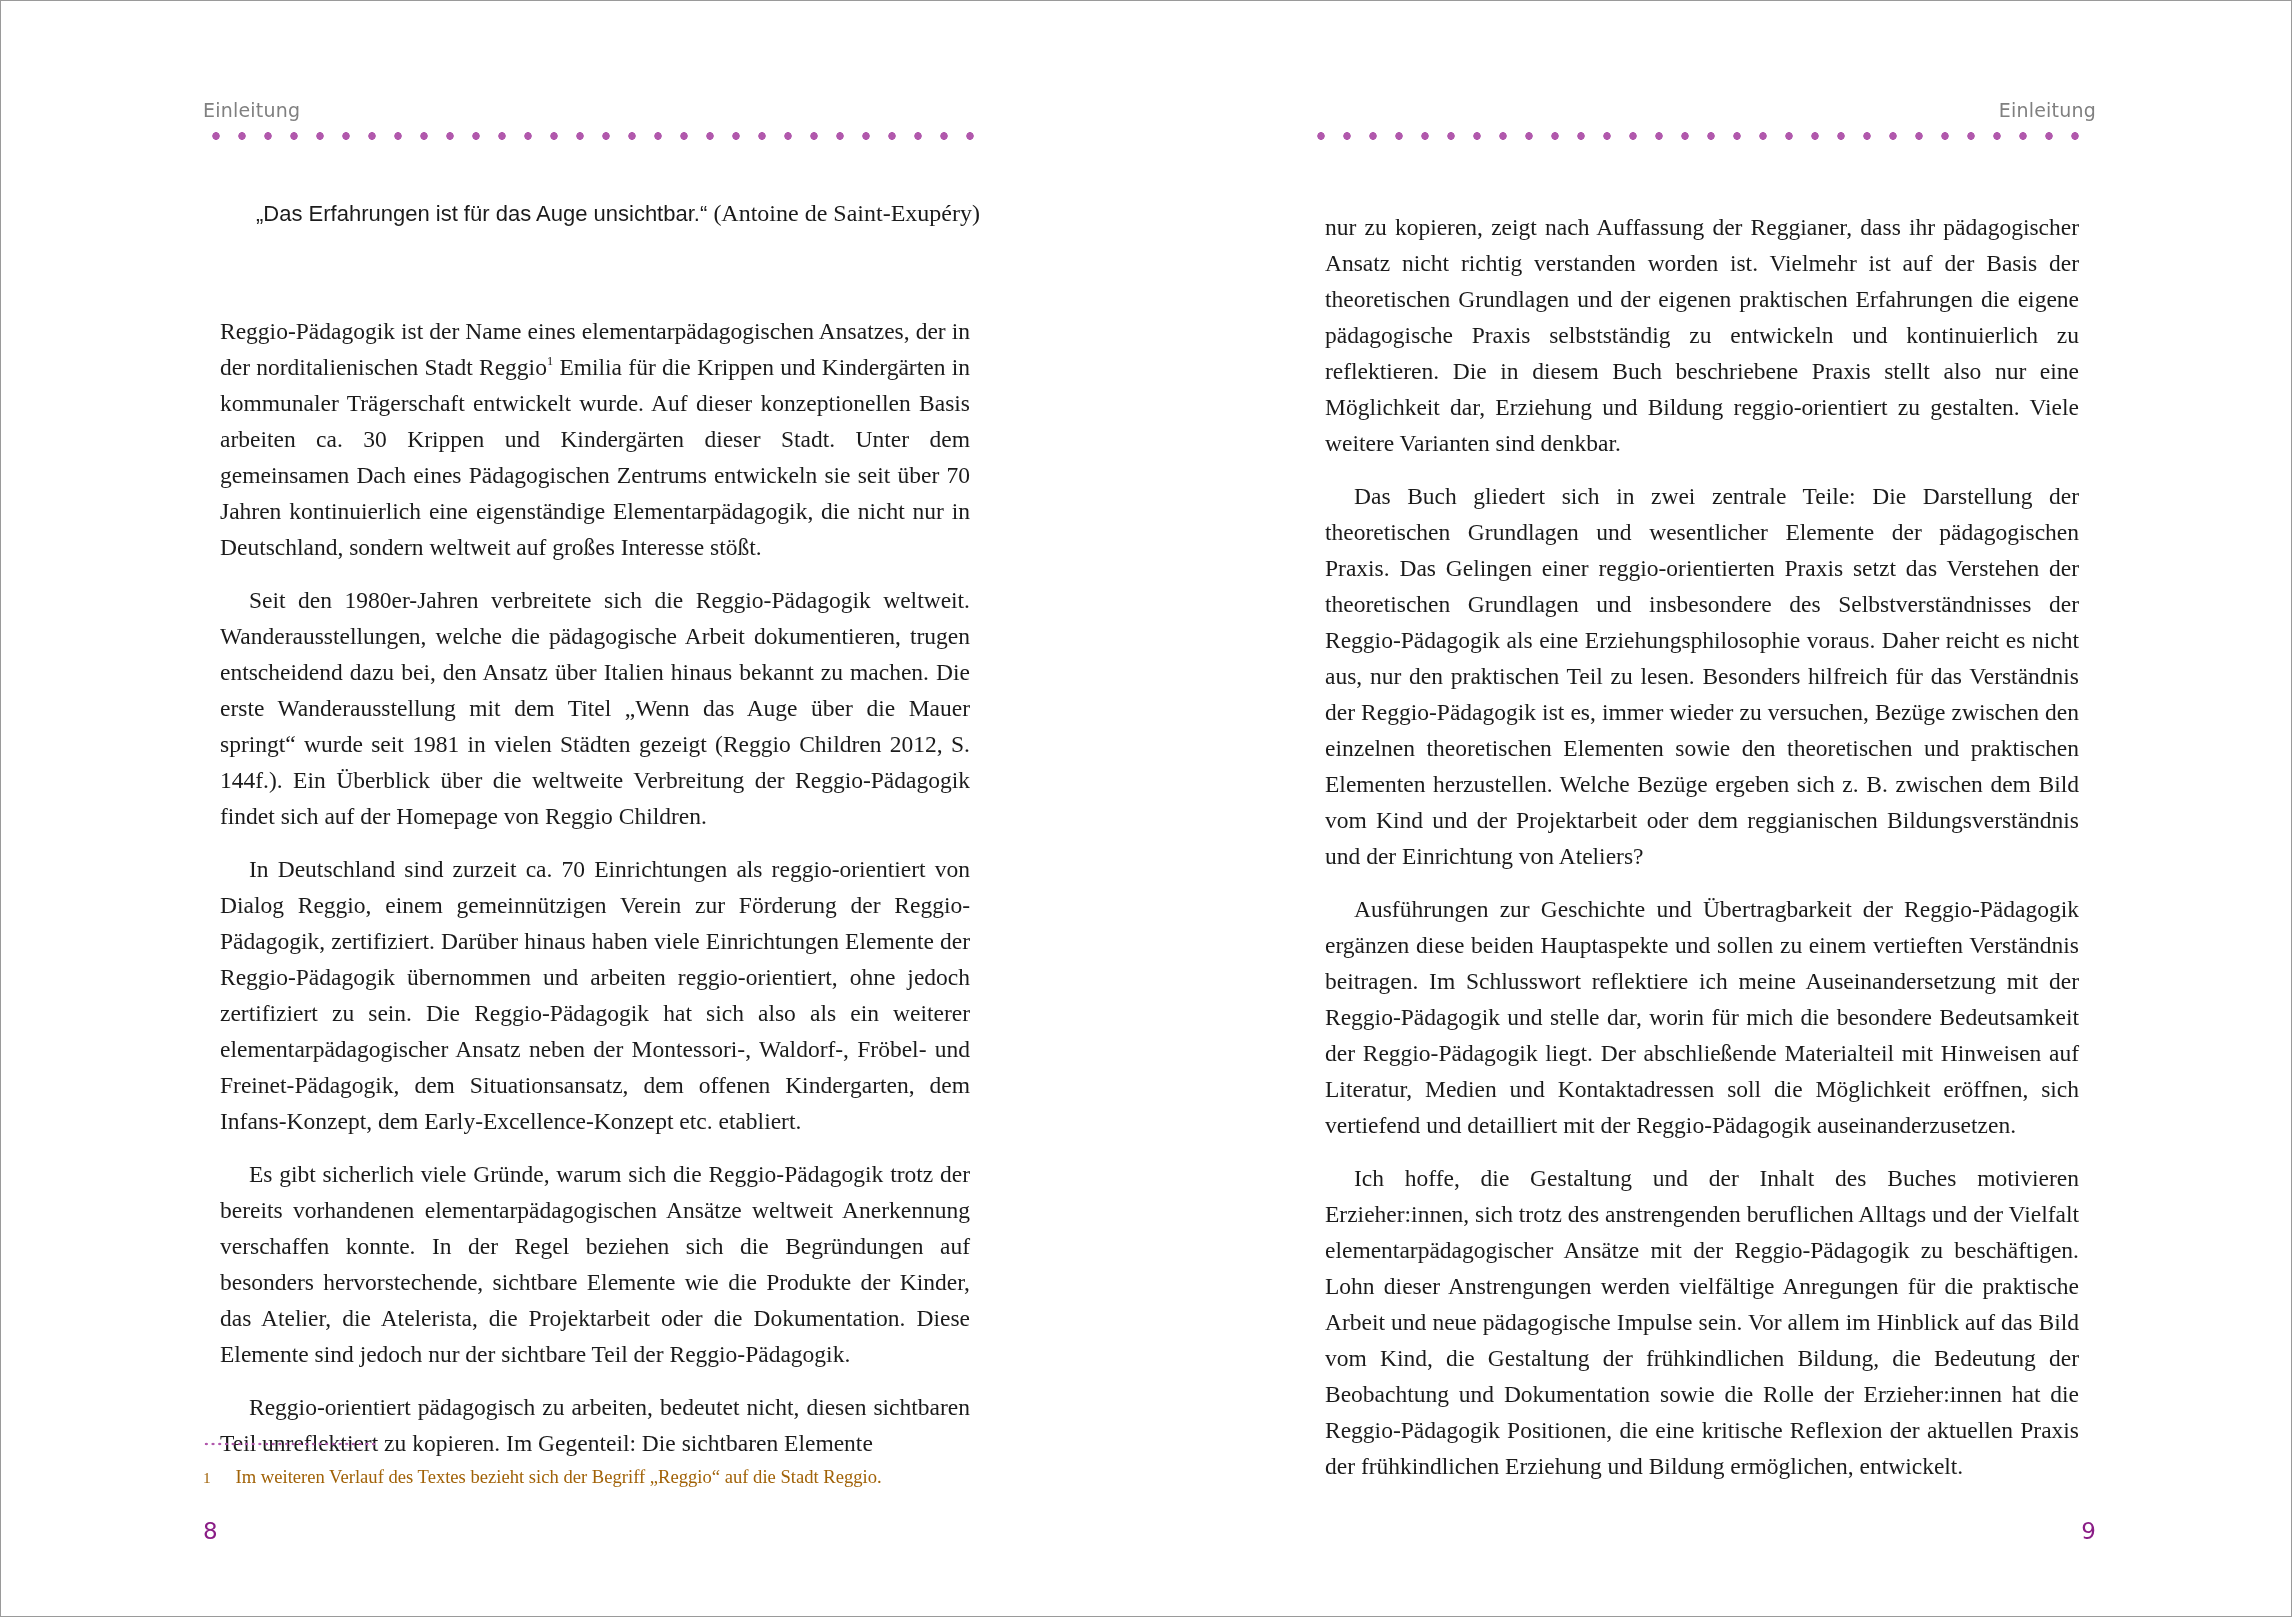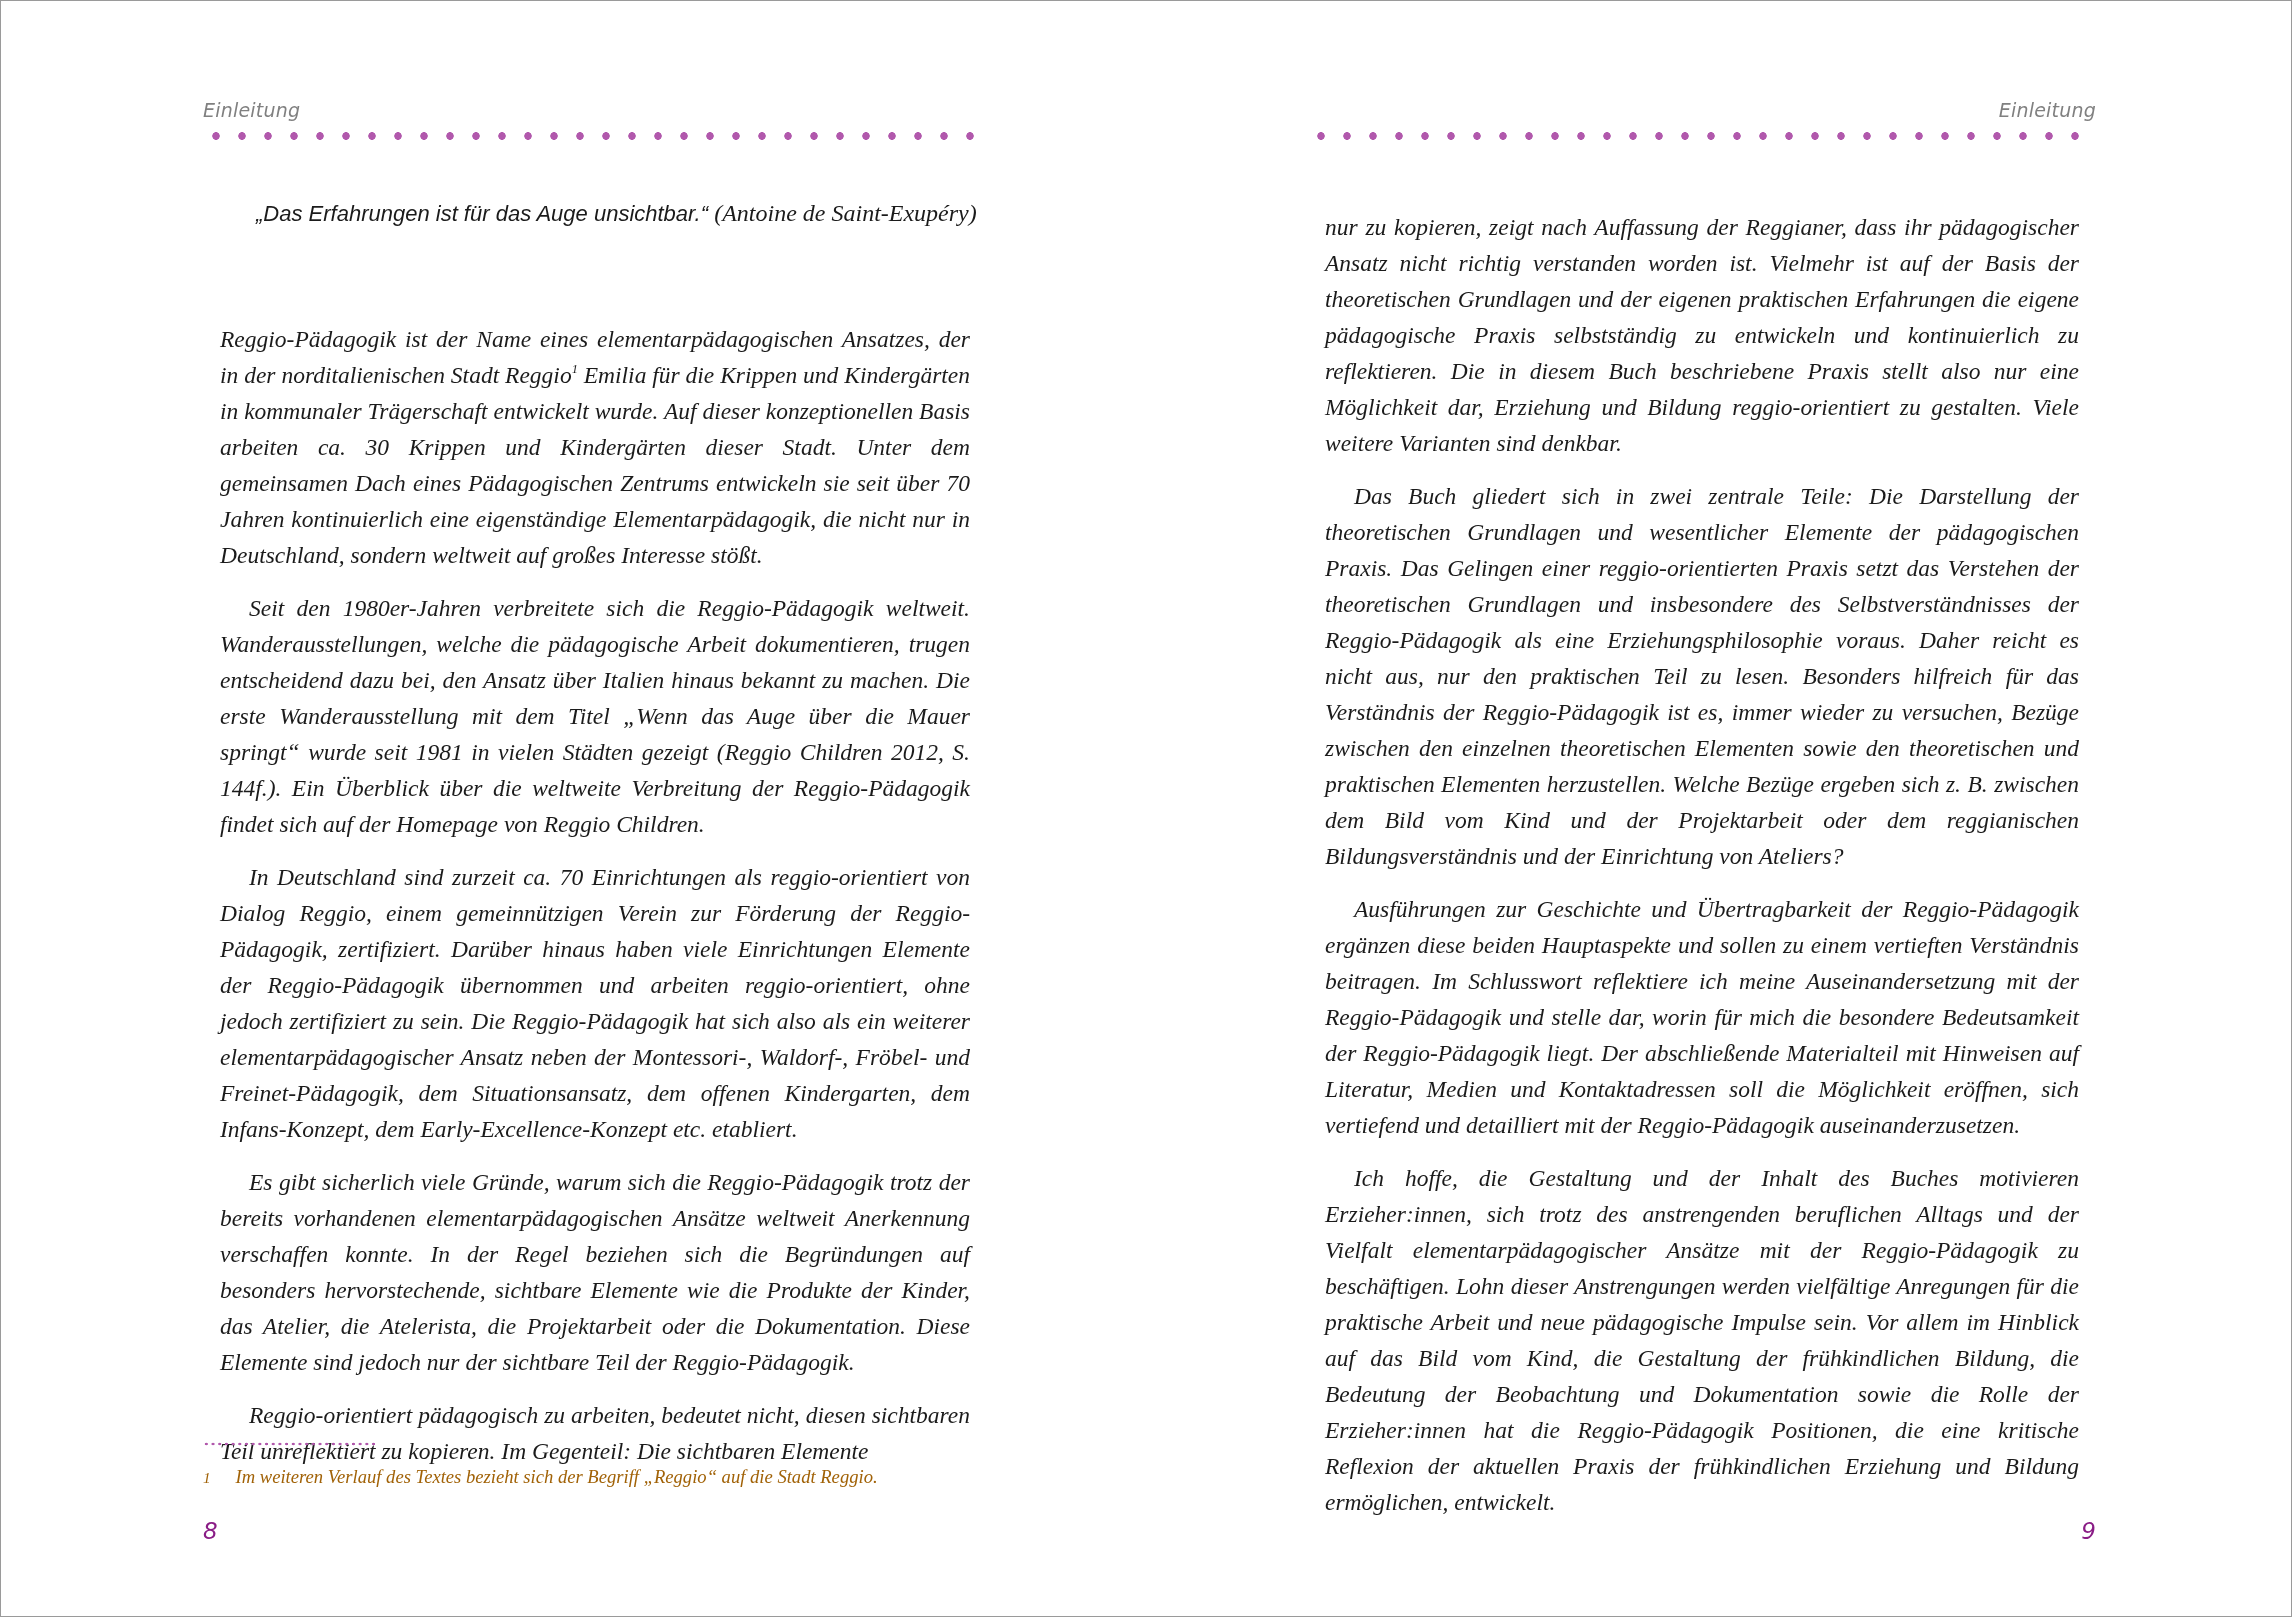--- a/index.html
+++ b/index.html
@@ -1,21 +1,21 @@
 <!DOCTYPE html>
 <html><head>
 <meta charset="utf-8">
 <style>
   html, body { margin: 0; padding: 0; background: #ffffff; }
   body { width: 2294px; height: 1619px; position: relative; overflow: hidden; }
   .frame {
     position: absolute; left: 0; top: 0; width: 2290px; height: 1615px;
     border: 1.9px solid #9a9a9a; background: #ffffff;
   }
-  .page { position: absolute; top: 0; height: 1525px; font-style: italic; }
+  .page { position: absolute; top: 0; height: 1525px; }
   .page-left { left: 203px; width: 784px; }
   .page-right { left: 1308px; width: 788px; }
 
   .running-head {
     position: absolute; top: 99px; left: 0; right: 0;
     font-family: "DejaVu Sans", sans-serif; font-size: 19px; color: #808080;
     letter-spacing: 0.2px; line-height: 23px;
   }
   .page-right .running-head { text-align: right; }
 
@@ -35,21 +35,21 @@
   .body-text p { margin: 17px; text-indent: 29px; }
   .body-text p.no-indent { text-indent: 0; }
 
   .epigraph {
     position: absolute; top: 195px; left: 53px; right: 0;
     font-family: "Liberation Sans", sans-serif; font-size: 22px; line-height: 36px;
     color: #1b1b1b;
   }
   .epigraph .attrib { font-family: "Liberation Serif", serif; font-size: 24px; }
 
-  .page-left .body-text { top: 304px; }
+  .page-left .body-text { top: 296px; }
   .page-right .body-text { top: 192px; }
 
   sup.fn-ref { font-size: 12.4px; vertical-align: 9.6px; line-height: 0; }
 
   .footnote-rule {
     position: absolute; top: 1442px; left: 0; width: 174px; height: 3.8px;
     background-image: radial-gradient(circle, #b158ac 1.1px, transparent 1.5px);
     background-size: 6.7px 3.8px; background-repeat: repeat-x;
   }
   .footnote {

